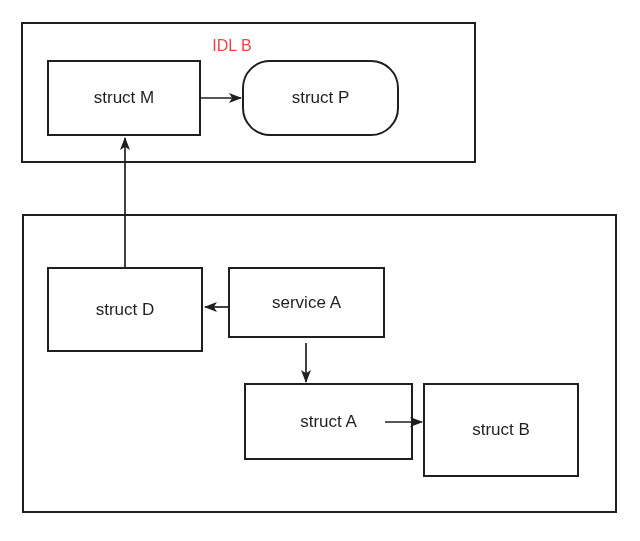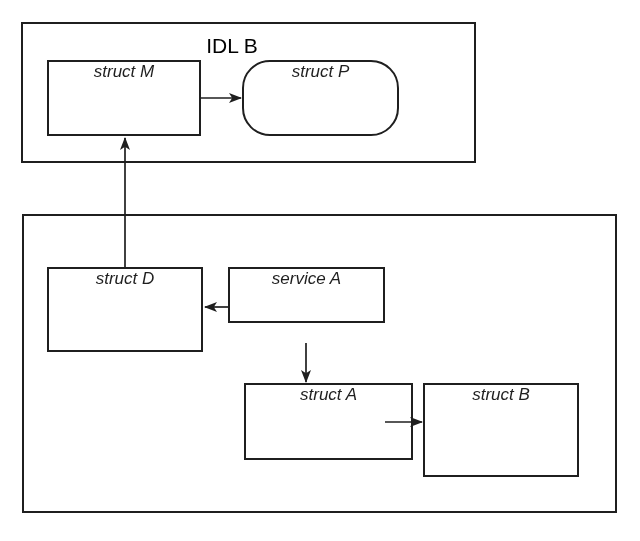--- a/index.html
+++ b/index.html
@@ -19,36 +19,36 @@
   .group {
     position: absolute;
     background: #ffffff;
     border: 2px solid #1f1f1f;
     box-sizing: border-box;
   }
   .group-label {
     position: absolute;
     width: 120px;
     text-align: center;
-    font-size: 21px;
+    font-size: 16px;
     line-height: 20px;
-    color: #000000;
+    color: #ef4444;
     white-space: nowrap;
   }
   .node {
     position: absolute;
     background: #ffffff;
     border: 2px solid #1f1f1f;
     box-sizing: border-box;
     display: flex;
+    align-items: center;
     justify-content: center;
     font-size: 17px;
     color: #1f1f1f;
     white-space: nowrap;
-    font-style: italic;
   }
   .edges {
     position: absolute;
     left: 0;
     top: 0;
     width: 640px;
     height: 541px;
     pointer-events: none;
   }
   .edges line {
@@ -61,21 +61,21 @@
   #group-idl-a { left: 22px; top: 214px; width: 595px; height: 299px; }
 
   
   #label-idl-b { left: 172px; top: 36px; }
   #label-idl-a { left: 258px; top: 233px; }
 
   
   #node-struct-m  { left: 47px;  top: 60px;  width: 154px; height: 76px; }
   #node-struct-p  { left: 242px; top: 60px;  width: 157px; height: 76px; border-radius: 28px; }
   #node-struct-d  { left: 47px;  top: 267px; width: 156px; height: 85px; }
-  #node-service-a { left: 228px; top: 267px; width: 157px; height: 56px; }
+  #node-service-a { left: 228px; top: 267px; width: 157px; height: 71px; }
   #node-struct-a  { left: 244px; top: 383px; width: 169px; height: 77px; }
   #node-struct-b  { left: 423px; top: 383px; width: 156px; height: 94px; }
 </style>
 </head>
 <body>
 
 <div class="canvas">
 
   <div class="group" id="group-idl-b"></div>
   <div class="group" id="group-idl-a"></div>

